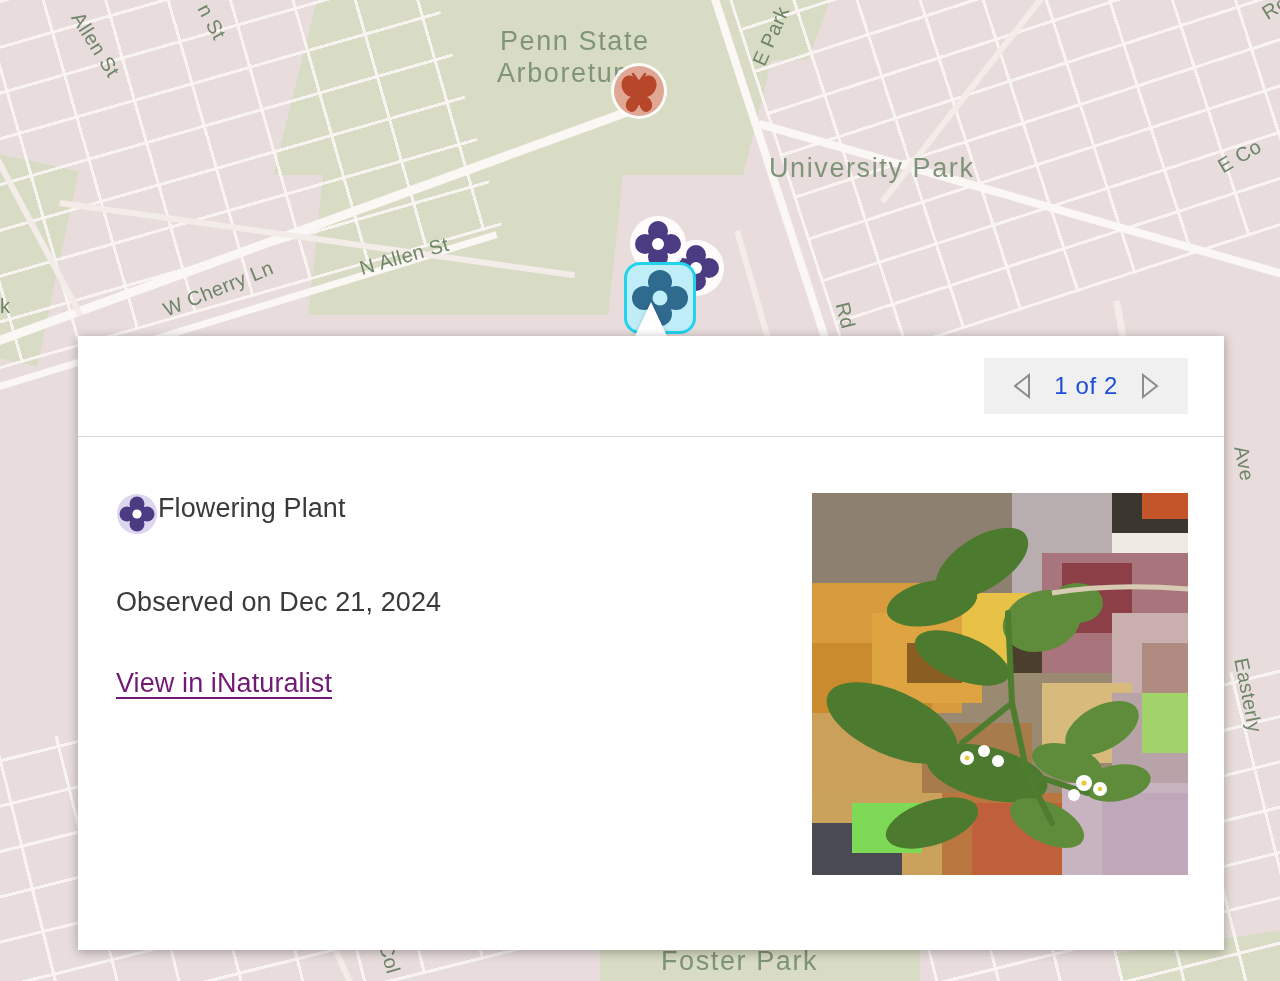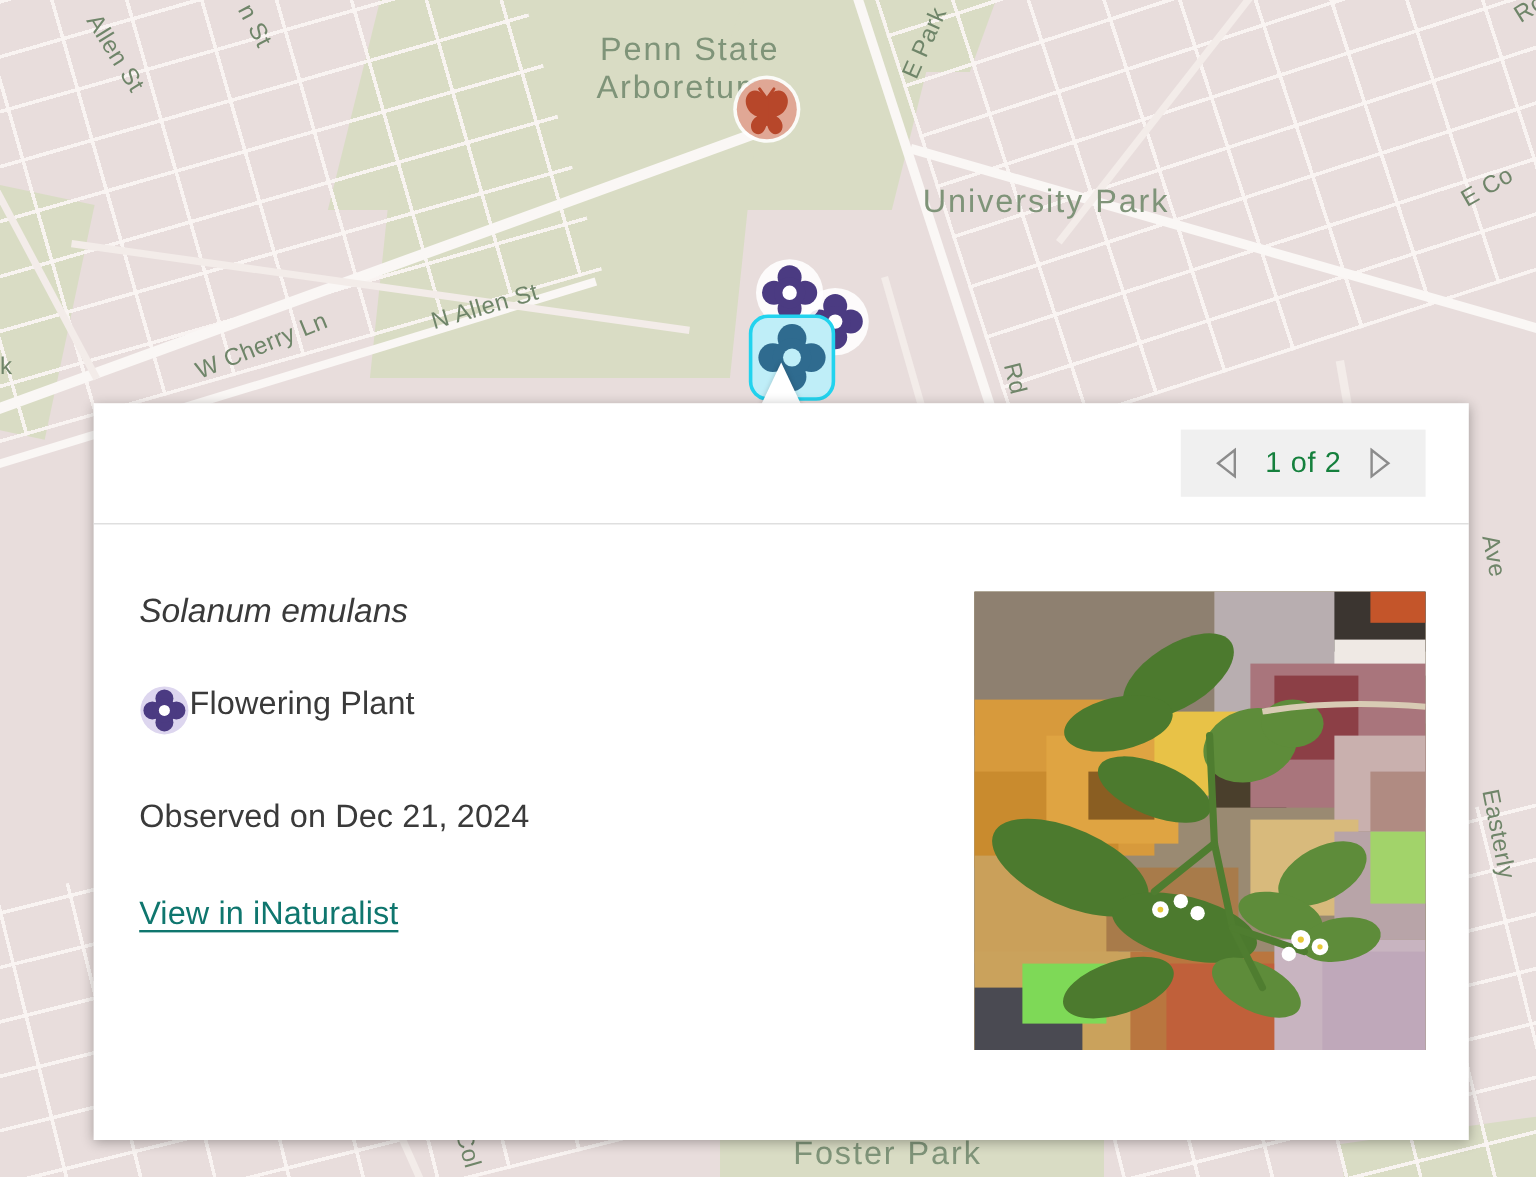--- a/index.html
+++ b/index.html
@@ -141,21 +141,21 @@
     display: flex;
     align-items: center;
     justify-content: center;
     cursor: pointer;
     background: transparent;
     border: none;
     padding: 0;
   }
   .pager-label {
     font-size: 24px;
-    color: #15803d;
+    color: #1d4ed8;
     letter-spacing: 0.6px;
     padding: 0 6px;
     font-family: "Liberation Sans", sans-serif;
   }
 
   .popup-body {
     flex: 1;
     position: relative;
     padding: 30px 36px 0 38px;
     box-sizing: border-box;
@@ -222,21 +222,21 @@
 
   .observed {
     font-size: 27px;
     color: #3a3a3a;
     margin: 0 0 50px 0;
     letter-spacing: 0.1px;
   }
 
   .inat-link {
     font-size: 27px;
-    color: #0f766e;
+    color: #701a75;
     text-decoration: underline;
     text-underline-offset: 5px;
     cursor: pointer;
     letter-spacing: 0.1px;
   }
 
   .photo {
     width: 376px;
     height: 382px;
     display: block;
@@ -370,21 +370,20 @@
       </div>
     </div>
 
     <div class="popup-body">
 
 
       <div class="content-cols">
 
         <div class="col-left">
 
-          <p class="sci-name">Solanum emulans</p>
 
           <div class="cat-row">
             <svg width="42" height="42" viewBox="0 0 42 42">
               <circle cx="21" cy="21" r="20" fill="#ddd6ef"></circle>
               <g fill="#4b3b82">
                 <circle cx="21" cy="11" r="7.5"></circle>
                   <circle cx="21" cy="31" r="7.5"></circle>
                 <circle cx="11" cy="21" r="7.5"></circle>
                   <circle cx="31" cy="21" r="7.5"></circle>
                 <circle cx="21" cy="21" r="10"></circle>

